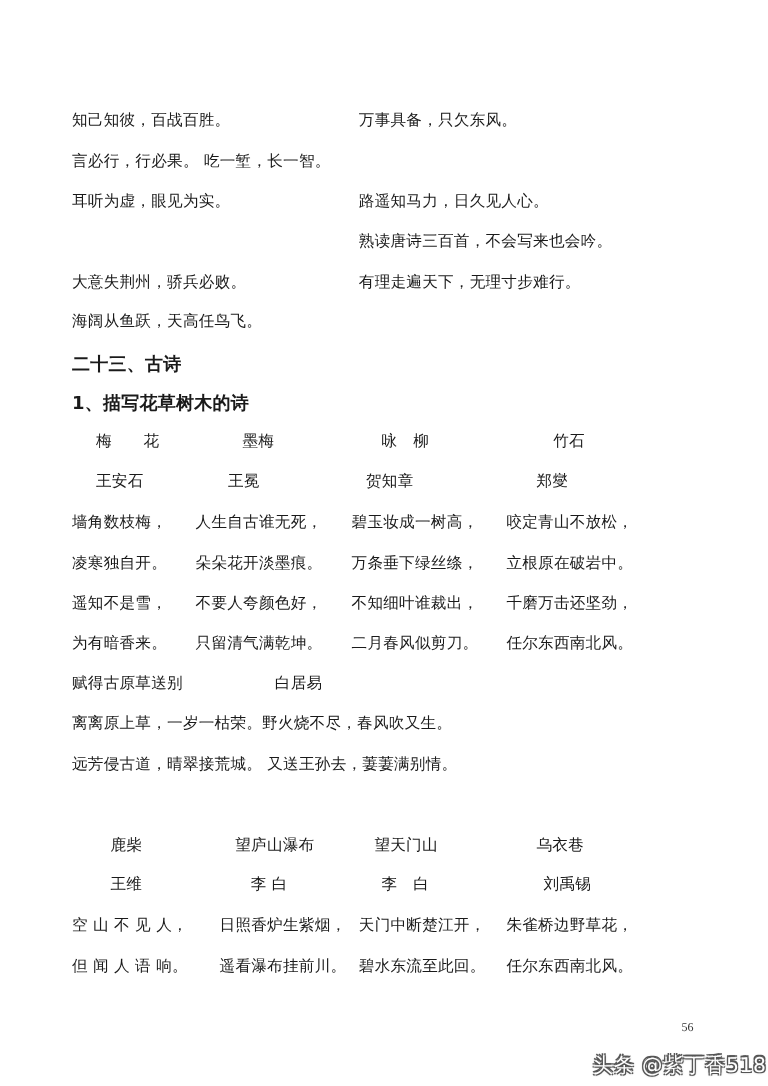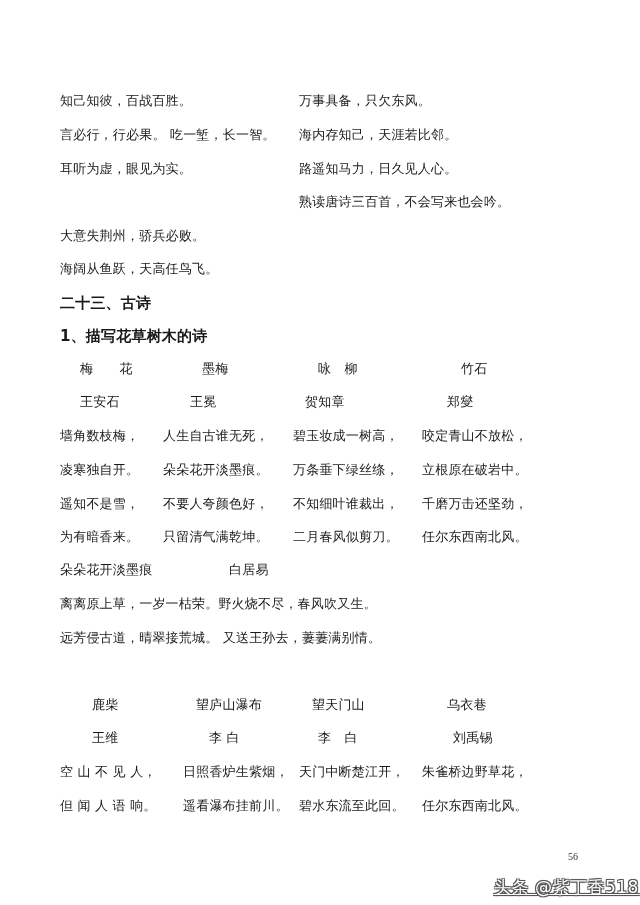--- a/index.html
+++ b/index.html
@@ -7,37 +7,37 @@
     width: 640px; height: 905px; background: #ffffff; position: relative; overflow: hidden;
     font-family: "DejaVu Sans", "Liberation Sans", sans-serif; color: #1a1a1a;
   }
   .page { position: absolute; left: 0; top: 10px; width: 640px; height: 905px; }
   .t { position: absolute; font-size: 13px; line-height: 16px; white-space: nowrap; letter-spacing: 0.2px; }
   .b { font-weight: normal; }
   .h { font-size: 15px; font-weight: bold; }
   .pagenum { position: absolute; left: 568px; top: 841px; font-family: "Liberation Serif", serif; font-size: 10px; color: #333; }
   .watermark { position: absolute; left: 494px; top: 866px; font-size: 17px; color: #ffffff;
     text-shadow: -1px -1px 0 #555, 1px -1px 0 #555, -1px 1px 0 #555, 1px 1px 0 #555, 0 0 2px #333;
-    letter-spacing: 0.5px; text-decoration: underline; }
+    letter-spacing: 0.5px; }
 </style>
 </head>
 <body>
 
 <div class="page">
 
   <div class="t" style="left:60px;top:83px">知己知彼，百战百胜。</div>
   <div class="t" style="left:60px;top:117px">言必行，行必果。  吃一堑，长一智。</div>
   <div class="t" style="left:60px;top:151px">耳听为虚，眼见为实。</div>
   <div class="t" style="left:60px;top:218px">大意失荆州，骄兵必败。</div>
   <div class="t" style="left:60px;top:251px">海阔从鱼跃，天高任鸟飞。</div>
 
   <div class="t" style="left:299px;top:83px">万事具备，只欠东风。</div>
-  <div class="t" style="left:299px;top:117px">海内存知己，天涯若比邻。</div>
   <div class="t" style="left:299px;top:151px">路遥知马力，日久见人心。</div>
   <div class="t" style="left:299px;top:184px">熟读唐诗三百首，不会写来也会吟。</div>
+  <div class="t" style="left:299px;top:218px">有理走遍天下，无理寸步难行。</div>
 
   <div class="t h" style="left:60px;top:285px">二十三、古诗</div>
   <div class="t h" style="left:60px;top:318px">1、描写花草树木的诗</div>
 
   <div class="t b" style="left:80px;top:351px">梅　　花</div>
   <div class="t b" style="left:202px;top:351px">墨梅</div>
   <div class="t b" style="left:318px;top:351px">咏　柳</div>
   <div class="t b" style="left:461px;top:351px">竹石</div>
 
   <div class="t" style="left:80px;top:384px">王安石</div>
@@ -55,21 +55,21 @@
   <div class="t" style="left:163px;top:519px">只留清气满乾坤。</div>
   <div class="t" style="left:293px;top:418px">碧玉妆成一树高，</div>
   <div class="t" style="left:293px;top:452px">万条垂下绿丝绦，</div>
   <div class="t" style="left:293px;top:486px">不知细叶谁裁出，</div>
   <div class="t" style="left:293px;top:519px">二月春风似剪刀。</div>
   <div class="t" style="left:422px;top:418px">咬定青山不放松，</div>
   <div class="t" style="left:422px;top:452px">立根原在破岩中。</div>
   <div class="t" style="left:422px;top:486px">千磨万击还坚劲，</div>
   <div class="t" style="left:422px;top:519px">任尔东西南北风。</div>
 
-  <div class="t b" style="left:60px;top:552px">朵朵花开淡墨痕</div>
+  <div class="t b" style="left:60px;top:552px">赋得古原草送别</div>
   <div class="t" style="left:229px;top:552px">白居易</div>
   <div class="t" style="left:60px;top:586px">离离原上草，一岁一枯荣。野火烧不尽，春风吹又生。</div>
   <div class="t" style="left:60px;top:620px">远芳侵古道，晴翠接荒城。  又送王孙去，萋萋满别情。</div>
 
 
   <div class="t b" style="left:92px;top:687px">鹿柴</div>
   <div class="t b" style="left:196px;top:687px">望庐山瀑布</div>
   <div class="t b" style="left:312px;top:687px">望天门山</div>
   <div class="t b" style="left:447px;top:687px">乌衣巷</div>
   <div class="t" style="left:92px;top:720px">王维</div>

